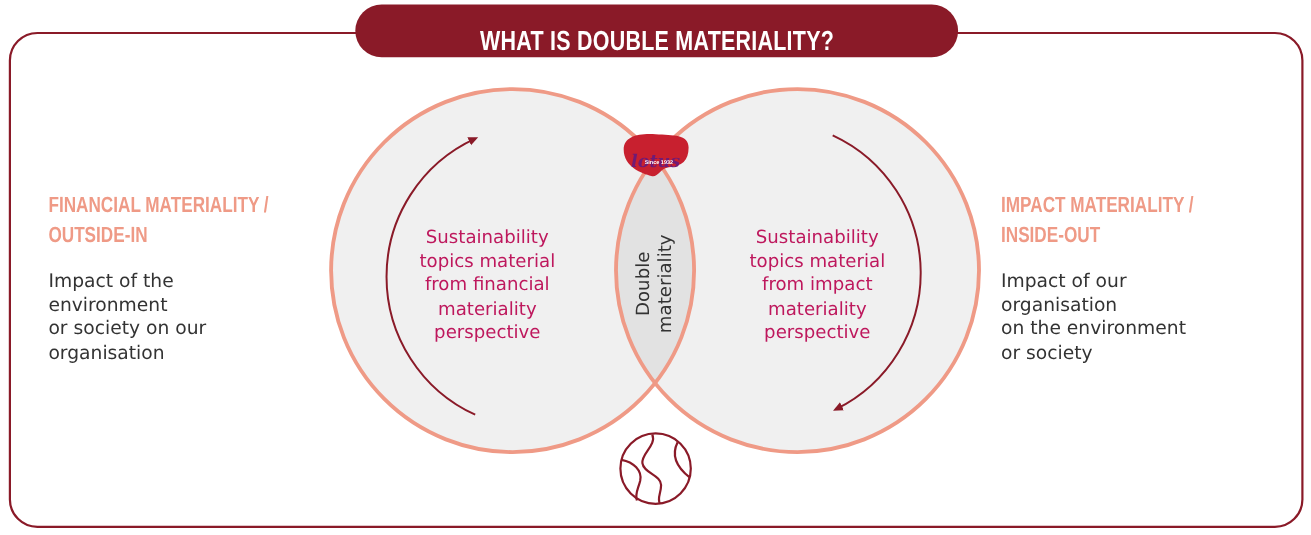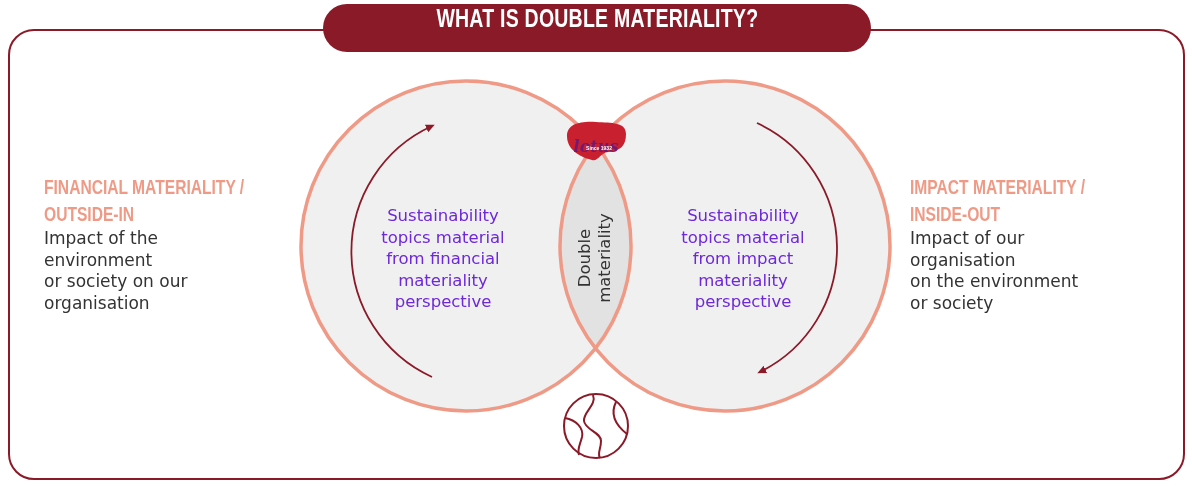--- a/index.html
+++ b/index.html
@@ -2,35 +2,35 @@
 <html><head>
   <meta charset="utf-8">
   <style>
     html, body { margin: 0; padding: 0; background: #ffffff; }
     body { width: 1192px; height: 486px; position: relative; overflow: hidden;
            font-family: "DejaVu Sans", sans-serif; }
     .frame { position: absolute; left: 8px; top: 29px; width: 1177px; height: 451px;
              border: 2px solid #8a1a28; border-radius: 26px; box-sizing: border-box; }
     .title-pill { position: absolute; left: 323px; top: 4px; width: 548px; height: 48px;
                   background: #8a1a28; border-radius: 24px;
-                  display: flex; align-items: flex-start; justify-content: center; }
+                  display: flex; align-items: flex-end; justify-content: center; }
     .title-text { color: #ffffff; font-family: "Liberation Sans", sans-serif;
                   font-weight: bold; font-size: 25px; letter-spacing: 0.3px;
                   transform: scaleX(0.78); white-space: nowrap; }
     .side { position: absolute; top: 174px; }
     .side.left { left: 44px; width: 240px; }
     .side.right { left: 910px; width: 240px; }
     .side-heading { color: #ef9a86; font-family: "Liberation Sans", sans-serif;
                     font-weight: bold; font-size: 20px; line-height: 27px;
                     transform-origin: left top; transform: scaleX(0.78);
                     white-space: nowrap; }
-    .side-body { color: #333333; font-family: "DejaVu Sans", sans-serif;
+    .side-body { margin-top: 18px; color: #333333; font-family: "DejaVu Sans", sans-serif;
                  font-size: 17px; line-height: 21.5px; white-space: pre-line; }
     svg.diagram { position: absolute; left: 0; top: 0; }
-    .circle-text { position: absolute; width: 180px; text-align: center; color: #6d28d9;
+    .circle-text { position: absolute; width: 180px; text-align: center; color: #be185d;
                    font-family: "DejaVu Sans", sans-serif; font-size: 16.5px; line-height: 21.5px;
                    white-space: pre-line; }
     .lens-text { position: absolute; left: 520px; top: 258px; width: 150px; text-align: center;
                  color: #333333; font-family: "DejaVu Sans", sans-serif; font-size: 16.5px;
                  line-height: 20px; transform: translate(0, -50%) rotate(-90deg);
                  white-space: pre-line; }
     .logo { position: absolute; left: 566px; top: 121px; width: 60px; height: 40px; }
     .logo-word { position: absolute; left: 0; top: 16px; width: 60px; text-align: center;
                  font-family: "DejaVu Serif", serif; font-style: italic; font-weight: bold;
                  color: #701a75; font-size: 16px; }

